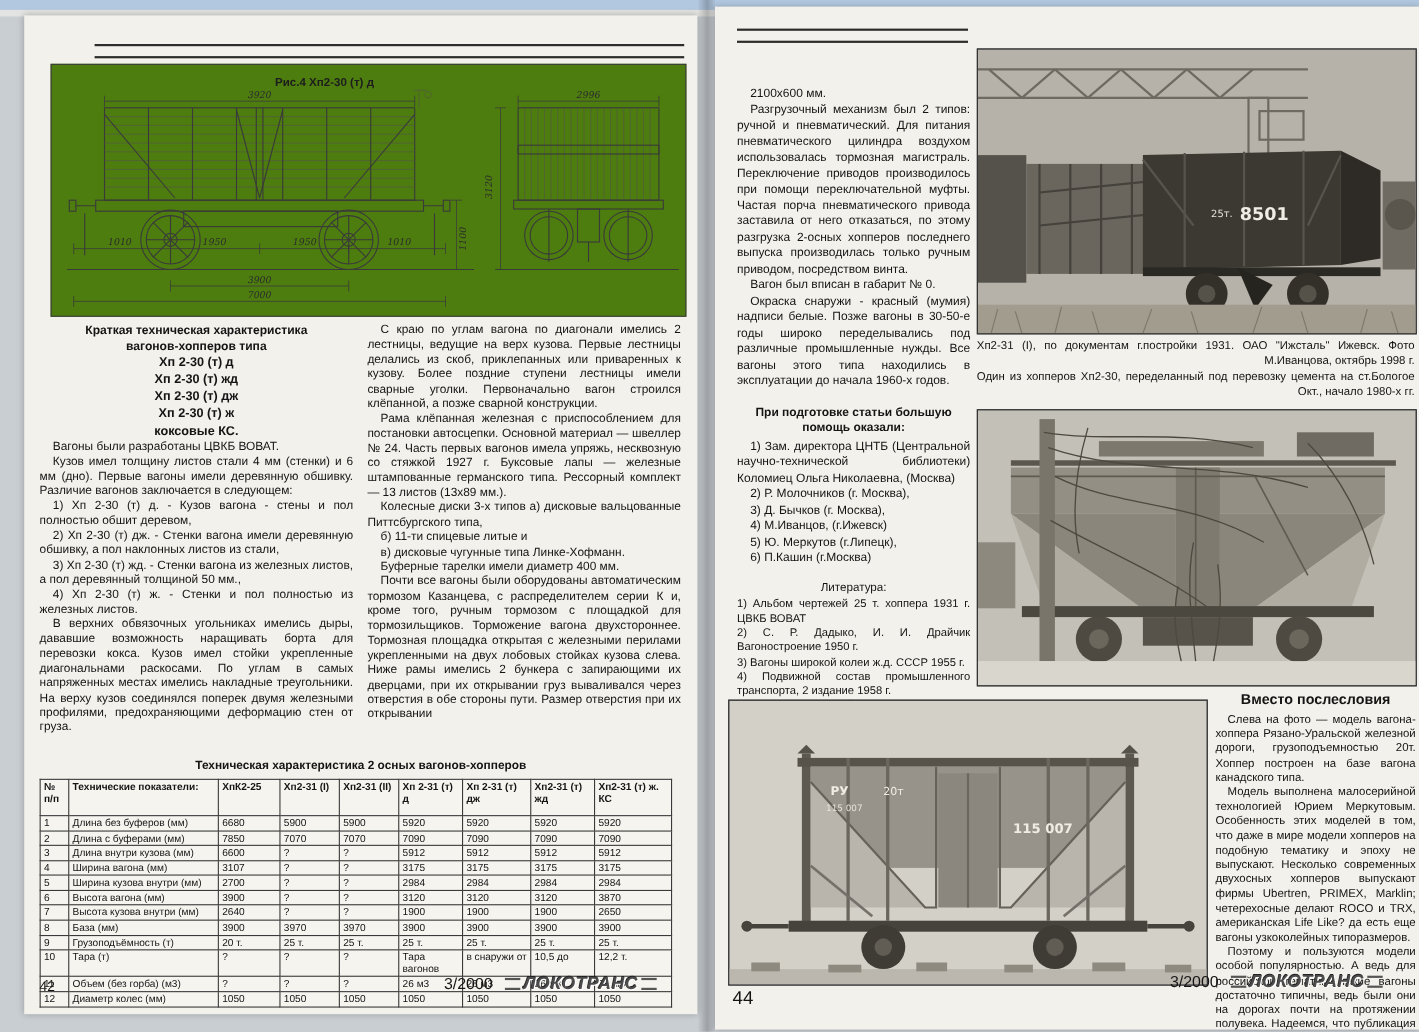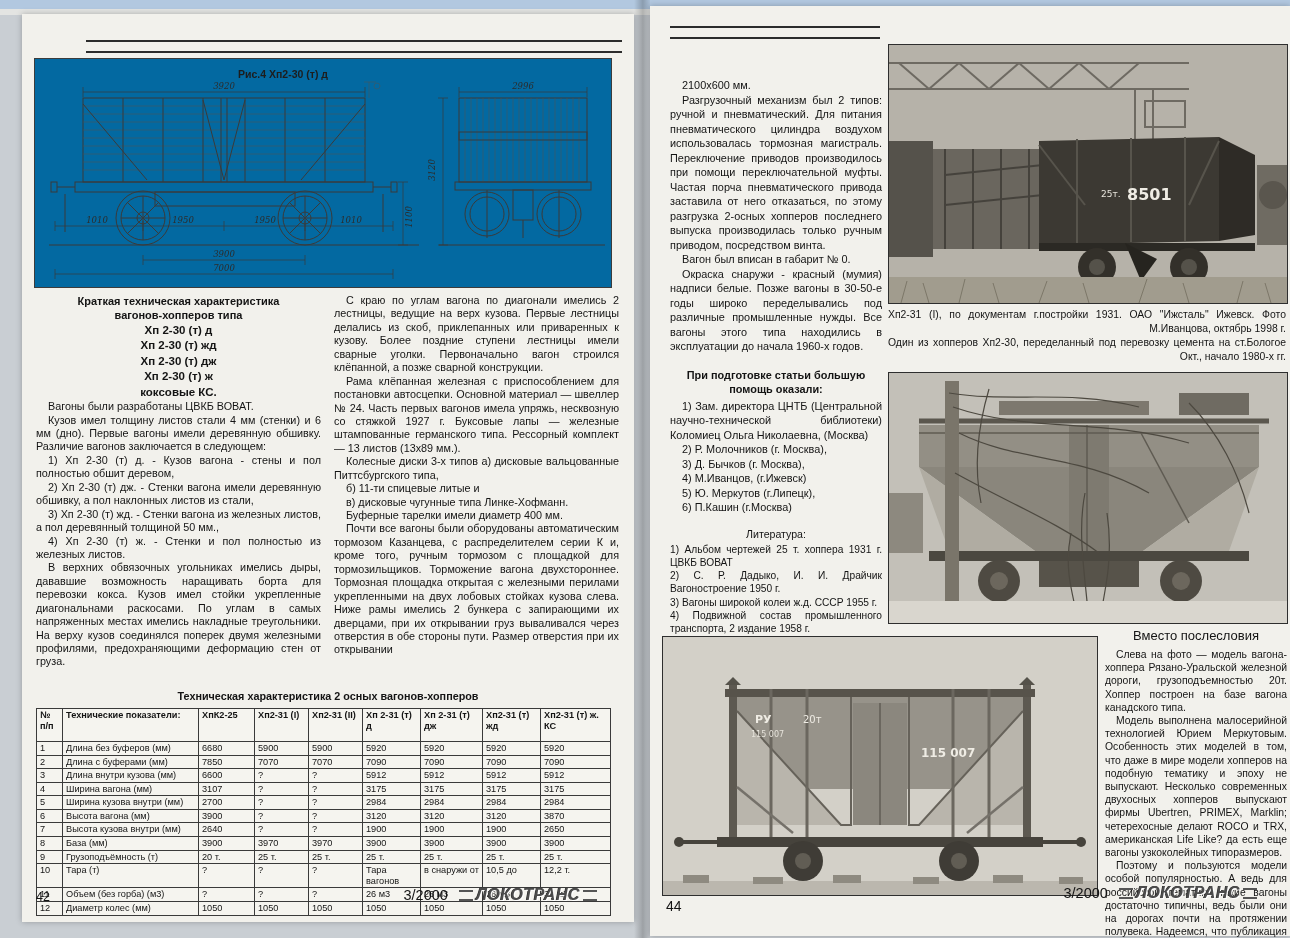--- a/index.html
+++ b/index.html
@@ -14,22 +14,22 @@
 
   .page{position:absolute;background:#f2f1ec;box-shadow:0 0 6px rgba(0,0,0,.25);}
   .page-left{left:22px;top:14px;width:612px;height:908px;}
   .page-right{left:650px;top:6px;width:640px;height:930px;}
   .gutter{position:absolute;left:634px;top:0;width:16px;height:938px;
     background:linear-gradient(90deg,rgba(0,0,0,0) 0%,rgba(0,0,0,.22) 55%,rgba(0,0,0,.04) 100%);}
 
   
   .rules-top{position:absolute;left:64px;top:26px;width:536px;height:9px;
     border-top:2.5px solid #2c2c2c;border-bottom:2.5px solid #2c2c2c;}
-  .figure-box{position:absolute;left:12px;top:44px;width:576px;height:228px;
-    border:1.5px solid #3c3c3c;background:#0369a1;}
+  .figure-box{position:absolute;left:24px;top:44px;width:576px;height:228px;
+    border:1.5px solid #3c3c3c;background:#4d7c0f;}
   .figure-box svg{display:block;width:100%;height:100%;}
   .draw{stroke:#3a3a3a;fill:none;stroke-width:1;}
   .draw-thin{stroke:#55534e;fill:none;stroke-width:.5;}
   .dim{stroke:#3a3a3a;stroke-width:.7;}
   .dim-label{font:italic 8.5px "DejaVu Serif", serif;fill:#2c2c2c;}
   .fig-title{font:bold 10.5px "Liberation Sans", sans-serif;fill:#1d1d1d;}
 
   .columns{position:absolute;left:14px;top:280px;width:584px;display:flex;gap:13px;}
   .col{width:285px;font-size:10.8px;line-height:1.245;text-align:justify;}
   .col .para{margin:0;text-indent:12px;}
@@ -74,23 +74,23 @@
   .photo svg{display:block;width:100%;height:100%;}
   .photo1{left:238px;top:38px;width:398px;height:258px;}
   .photo2{left:238px;top:366px;width:398px;height:250px;}
   .photo3{left:12px;top:630px;width:434px;height:258px;}
   .caption{position:absolute;left:238px;width:398px;font-size:10.4px;line-height:1.3;
     text-align:justify;text-align-last:right;}
   .caption1{top:302px;}
   .caption2{top:330px;}
 
   .afterword{position:absolute;left:455px;top:622px;width:182px;}
-  .after-head{text-align:center;font-size:13px;margin:0 0 5px 0;font-weight:normal;}
+  .after-head{text-align:center;font-size:13px;margin:0 0 5px 0;font-weight:bold;}
   .after-para{margin:0;text-indent:11px;text-align:justify;font-size:10.4px;line-height:1.27;}
-  .rp-footer-num{position:absolute;left:16px;top:892px;font-size:14px;}
+  .rp-footer-num{position:absolute;left:16px;top:892px;font-size:17px;}
 </style>
 </head>
 <body>
 
 <div class="topbar"></div>
 <div class="topbar2"></div>
 
 <div class="page page-left">
   <div class="rules-top"></div>
 

